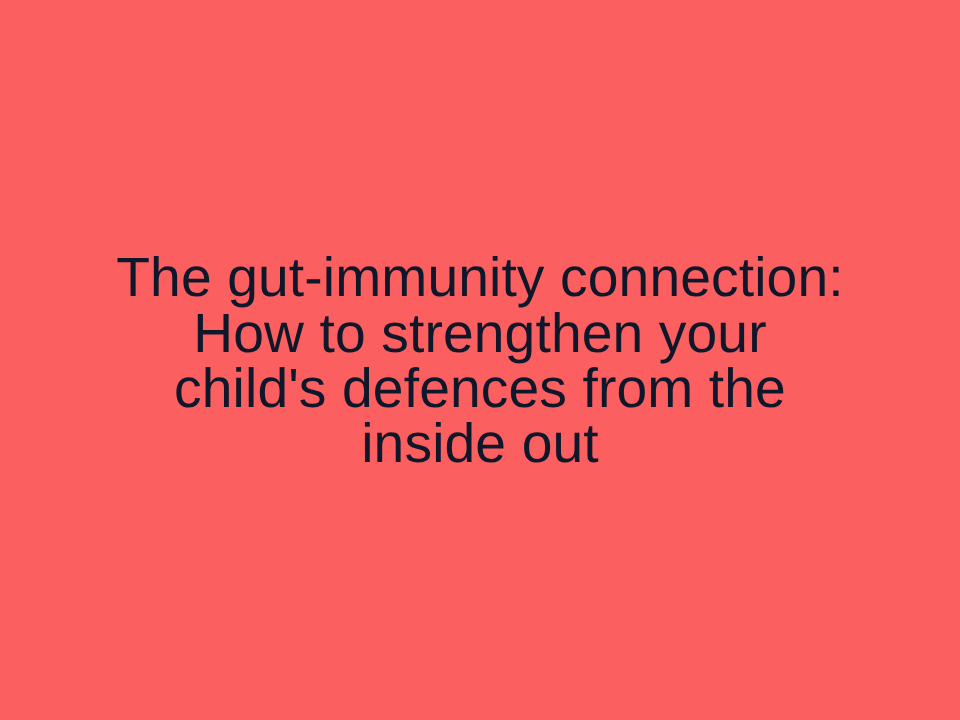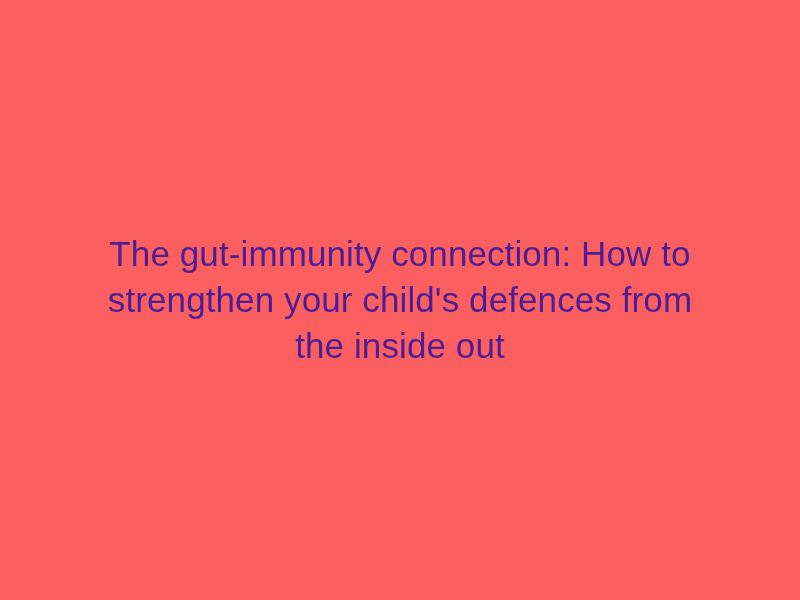--- a/index.html
+++ b/index.html
@@ -48,17 +48,17 @@
     -webkit-font-smoothing: antialiased;
   }
 </style>
 </head>
 <body>
 
 <div class="headline-card" style="background-color: rgb(252, 95, 95);">
 
   <div class="headline-block">
 
-    <h1 class="headline-title" style="color: #4c1d95; font-size: 35px; line-height: 46px; text-align: center;">The gut-immunity connection: How to strengthen your child's defences from the inside out</h1>
+    <h1 class="headline-title" style="color: #0f172a; font-size: 46px; line-height: 46px; text-align: center;">The gut-immunity connection: How to strengthen your child's defences from the inside out</h1>
 
   </div>
 
 </div>
 
 </body></html>

